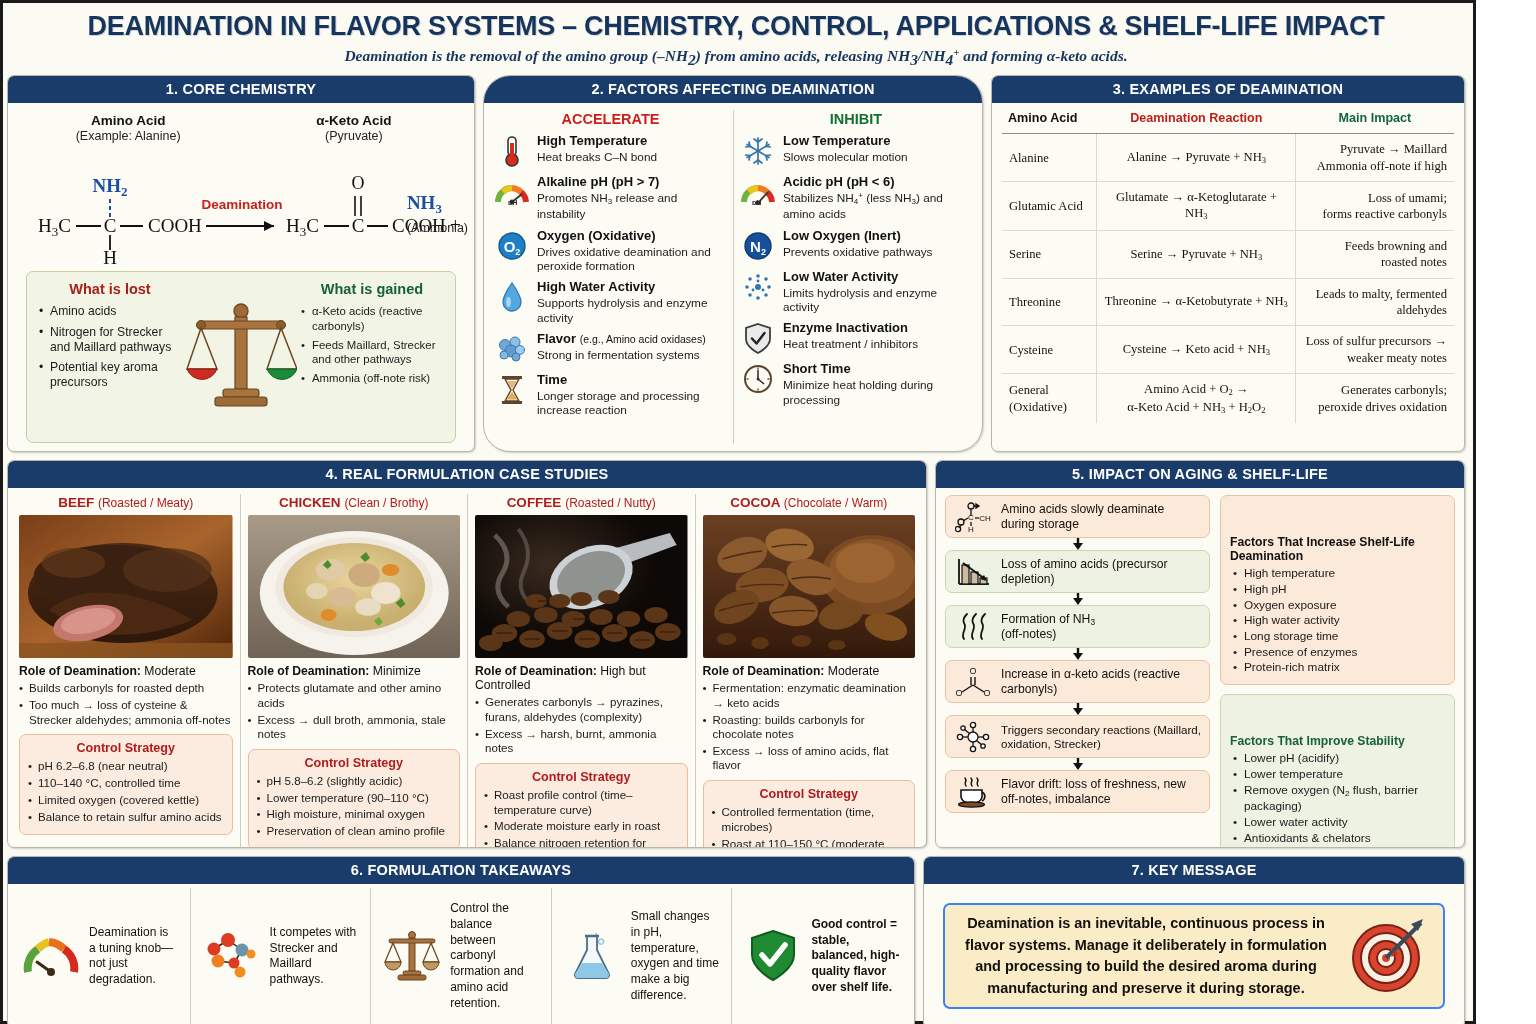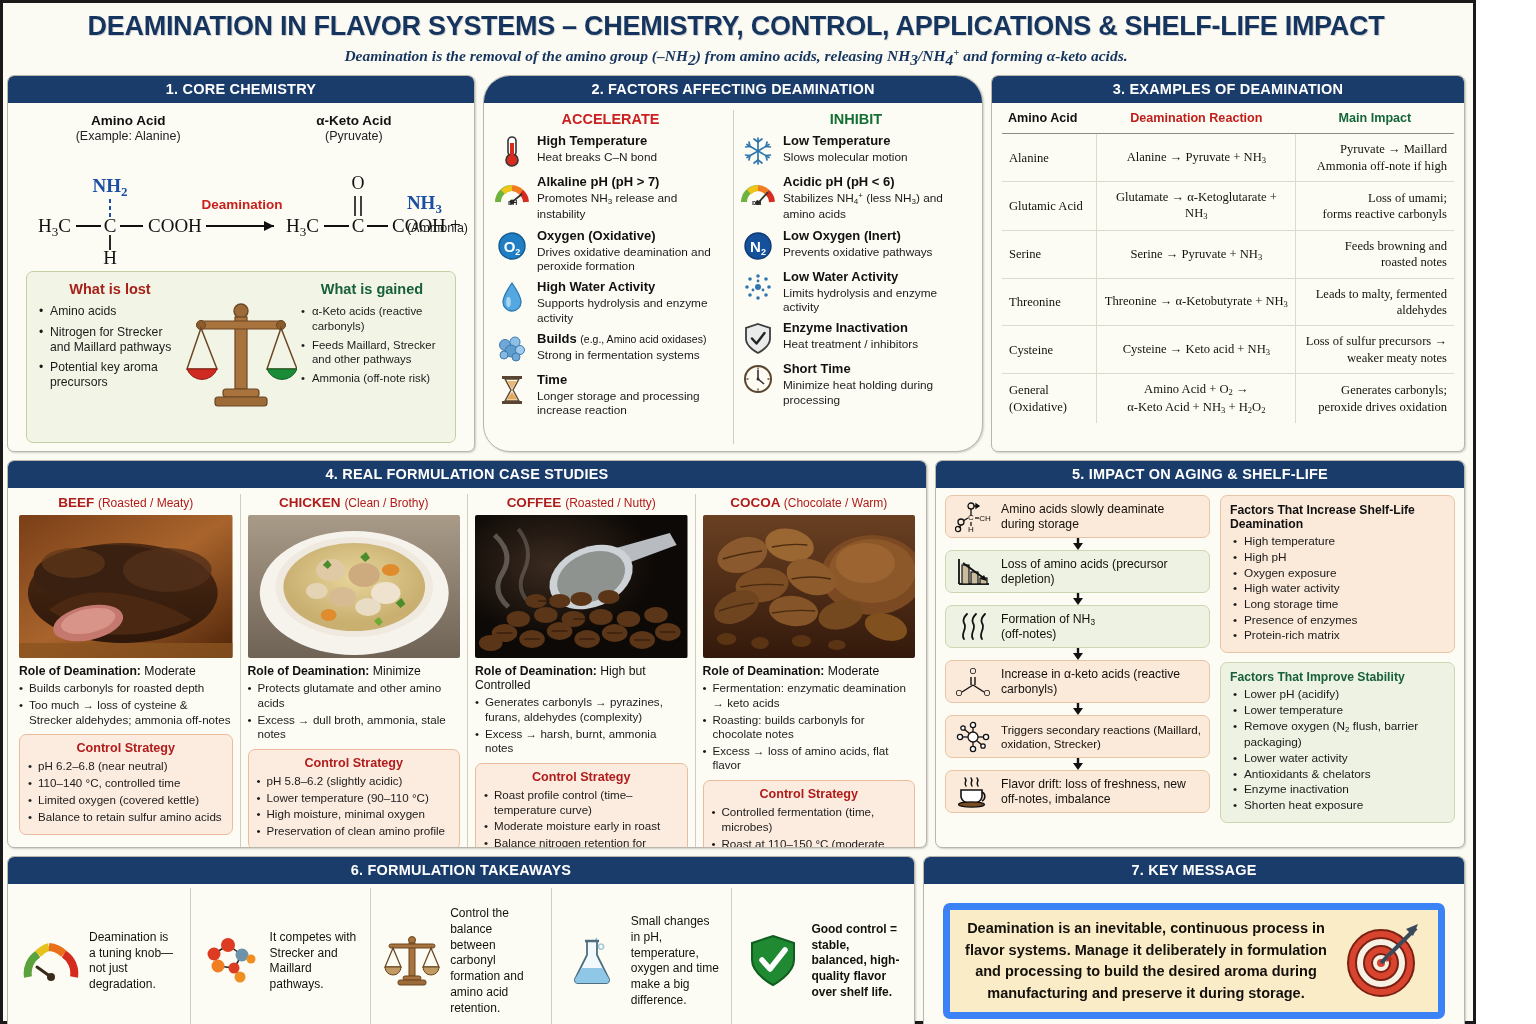--- a/index.html
+++ b/index.html
@@ -134,37 +134,37 @@
   .flowrow { display: flex; align-items: center; gap: 9px; border: 1px solid #dcd3c2; border-radius: 7px; padding: 4px 8px; height: 43px; }
   .flowrow.warm { background: #fbe9da; border-color: #e8c4a5; }
   .flowrow.cool { background: #eef2e3; border-color: #cbd6b2; }
   .flow-ico { width: 38px; min-width: 38px; display:flex; align-items:center; justify-content:center; }
   .flow-tx { font-size: 12.2px; line-height: 1.22; color: #14110c; }
   .arrowdown { display: flex; justify-content: center; height: 12px; align-items: center; }
   .factcol { width: 47%; display: flex; flex-direction: column; gap: 9px; }
   .factbox { border-radius: 7px; padding: 7px 9px 8px 9px; }
   .factbox.inc { background: #fbe9da; border: 1px solid #e8c4a5; }
   .factbox.imp { background: #eef2e3; border: 1px solid #cbd6b2; }
-  .fb-h { font-size: 12.2px; font-weight: bold; margin-bottom: 3px; }
+  .fb-h { font-size: 12.2px; font-weight: bold; margin-bottom: 3px; margin-top: 32px; }
   .factbox.inc .fb-h { color: #111; }
   .factbox.imp .fb-h { color: #17603a; }
   .factbox ul { list-style: none; }
   .factbox li { font-size: 11.8px; padding-left: 14px; position: relative; line-height: 1.33; color: #1b1b1b; }
   .factbox li:before { content: "•"; position: absolute; left: 3px; }
 
   
   .takeaways { display: flex; height: 100%; align-items: stretch; }
   .tk { flex: 1; display: flex; align-items: center; gap: 9px; padding: 2px 12px; }
   .tk + .tk { border-left: 1px solid #cfcdc2; }
   .tk-ico { width: 58px; min-width: 58px; display: flex; align-items: center; justify-content: center; }
   .tk-tx { font-size: 12px; line-height: 1.32; color: #14110c; }
 
   
   .keymsg {
-    background: #fbecc8; border: 7px solid #3b82f6; border-radius: 7px;
+    background: #fbecc8; border: 2px solid #3b82f6; border-radius: 7px;
     margin: 19px; flex: 1; display: flex; align-items: center; gap: 10px;
     padding: 6px 12px;
   }
   .keymsg-tx { flex: 1; text-align: center; font-size: 14.5px; line-height: 1.5; color: #14110c; font-weight: bold; font-family: "Liberation Sans", sans-serif; }
   .keymsg-ico { width: 86px; min-width: 86px; }
 </style>
 </head>
 <body>
 
 <div class="poster">
@@ -333,21 +333,21 @@
                 <svg width="32" height="30" viewBox="0 0 32 30">
                     <circle cx="9" cy="11" r="5.5" fill="#6fa8d8" stroke="#3f7bae" stroke-width="1"></circle>
                     <circle cx="19" cy="8" r="5" fill="#8cc0e6" stroke="#3f7bae" stroke-width="1"></circle>
                     <circle cx="15" cy="17" r="6" fill="#5e9ccd" stroke="#3f7bae" stroke-width="1"></circle>
                     <circle cx="24" cy="16" r="4.5" fill="#9ecdef" stroke="#3f7bae" stroke-width="1"></circle>
                     <circle cx="8" cy="21" r="4" fill="#86b9e1" stroke="#3f7bae" stroke-width="1"></circle>
                     <circle cx="20" cy="23" r="4" fill="#6fa8d8" stroke="#3f7bae" stroke-width="1"></circle>
                   </svg>
               </div>
               <div class="ftxt">
-                <div class="ft-t"><span>Builds</span> <span class="lite">(e.g., Amino acid oxidases)</span></div>
+                <div class="ft-t"><span>Flavor</span> <span class="lite">(e.g., Amino acid oxidases)</span></div>
                 <div class="ft-d">Strong in fermentation systems</div>
               </div>
             </div>
 
             <div class="fitem">
               <div class="ficon">
                 <svg width="26" height="32" viewBox="0 0 26 32">
                     <rect x="3" y="2" width="20" height="3" fill="#5a4630"></rect>
                     <rect x="3" y="27" width="20" height="3" fill="#5a4630"></rect>
                     <path d="M6 5 L20 5 L14 16 L20 27 L6 27 L12 16 Z" fill="#fdf6e6" stroke="#5a4630" stroke-width="1.4"></path>

